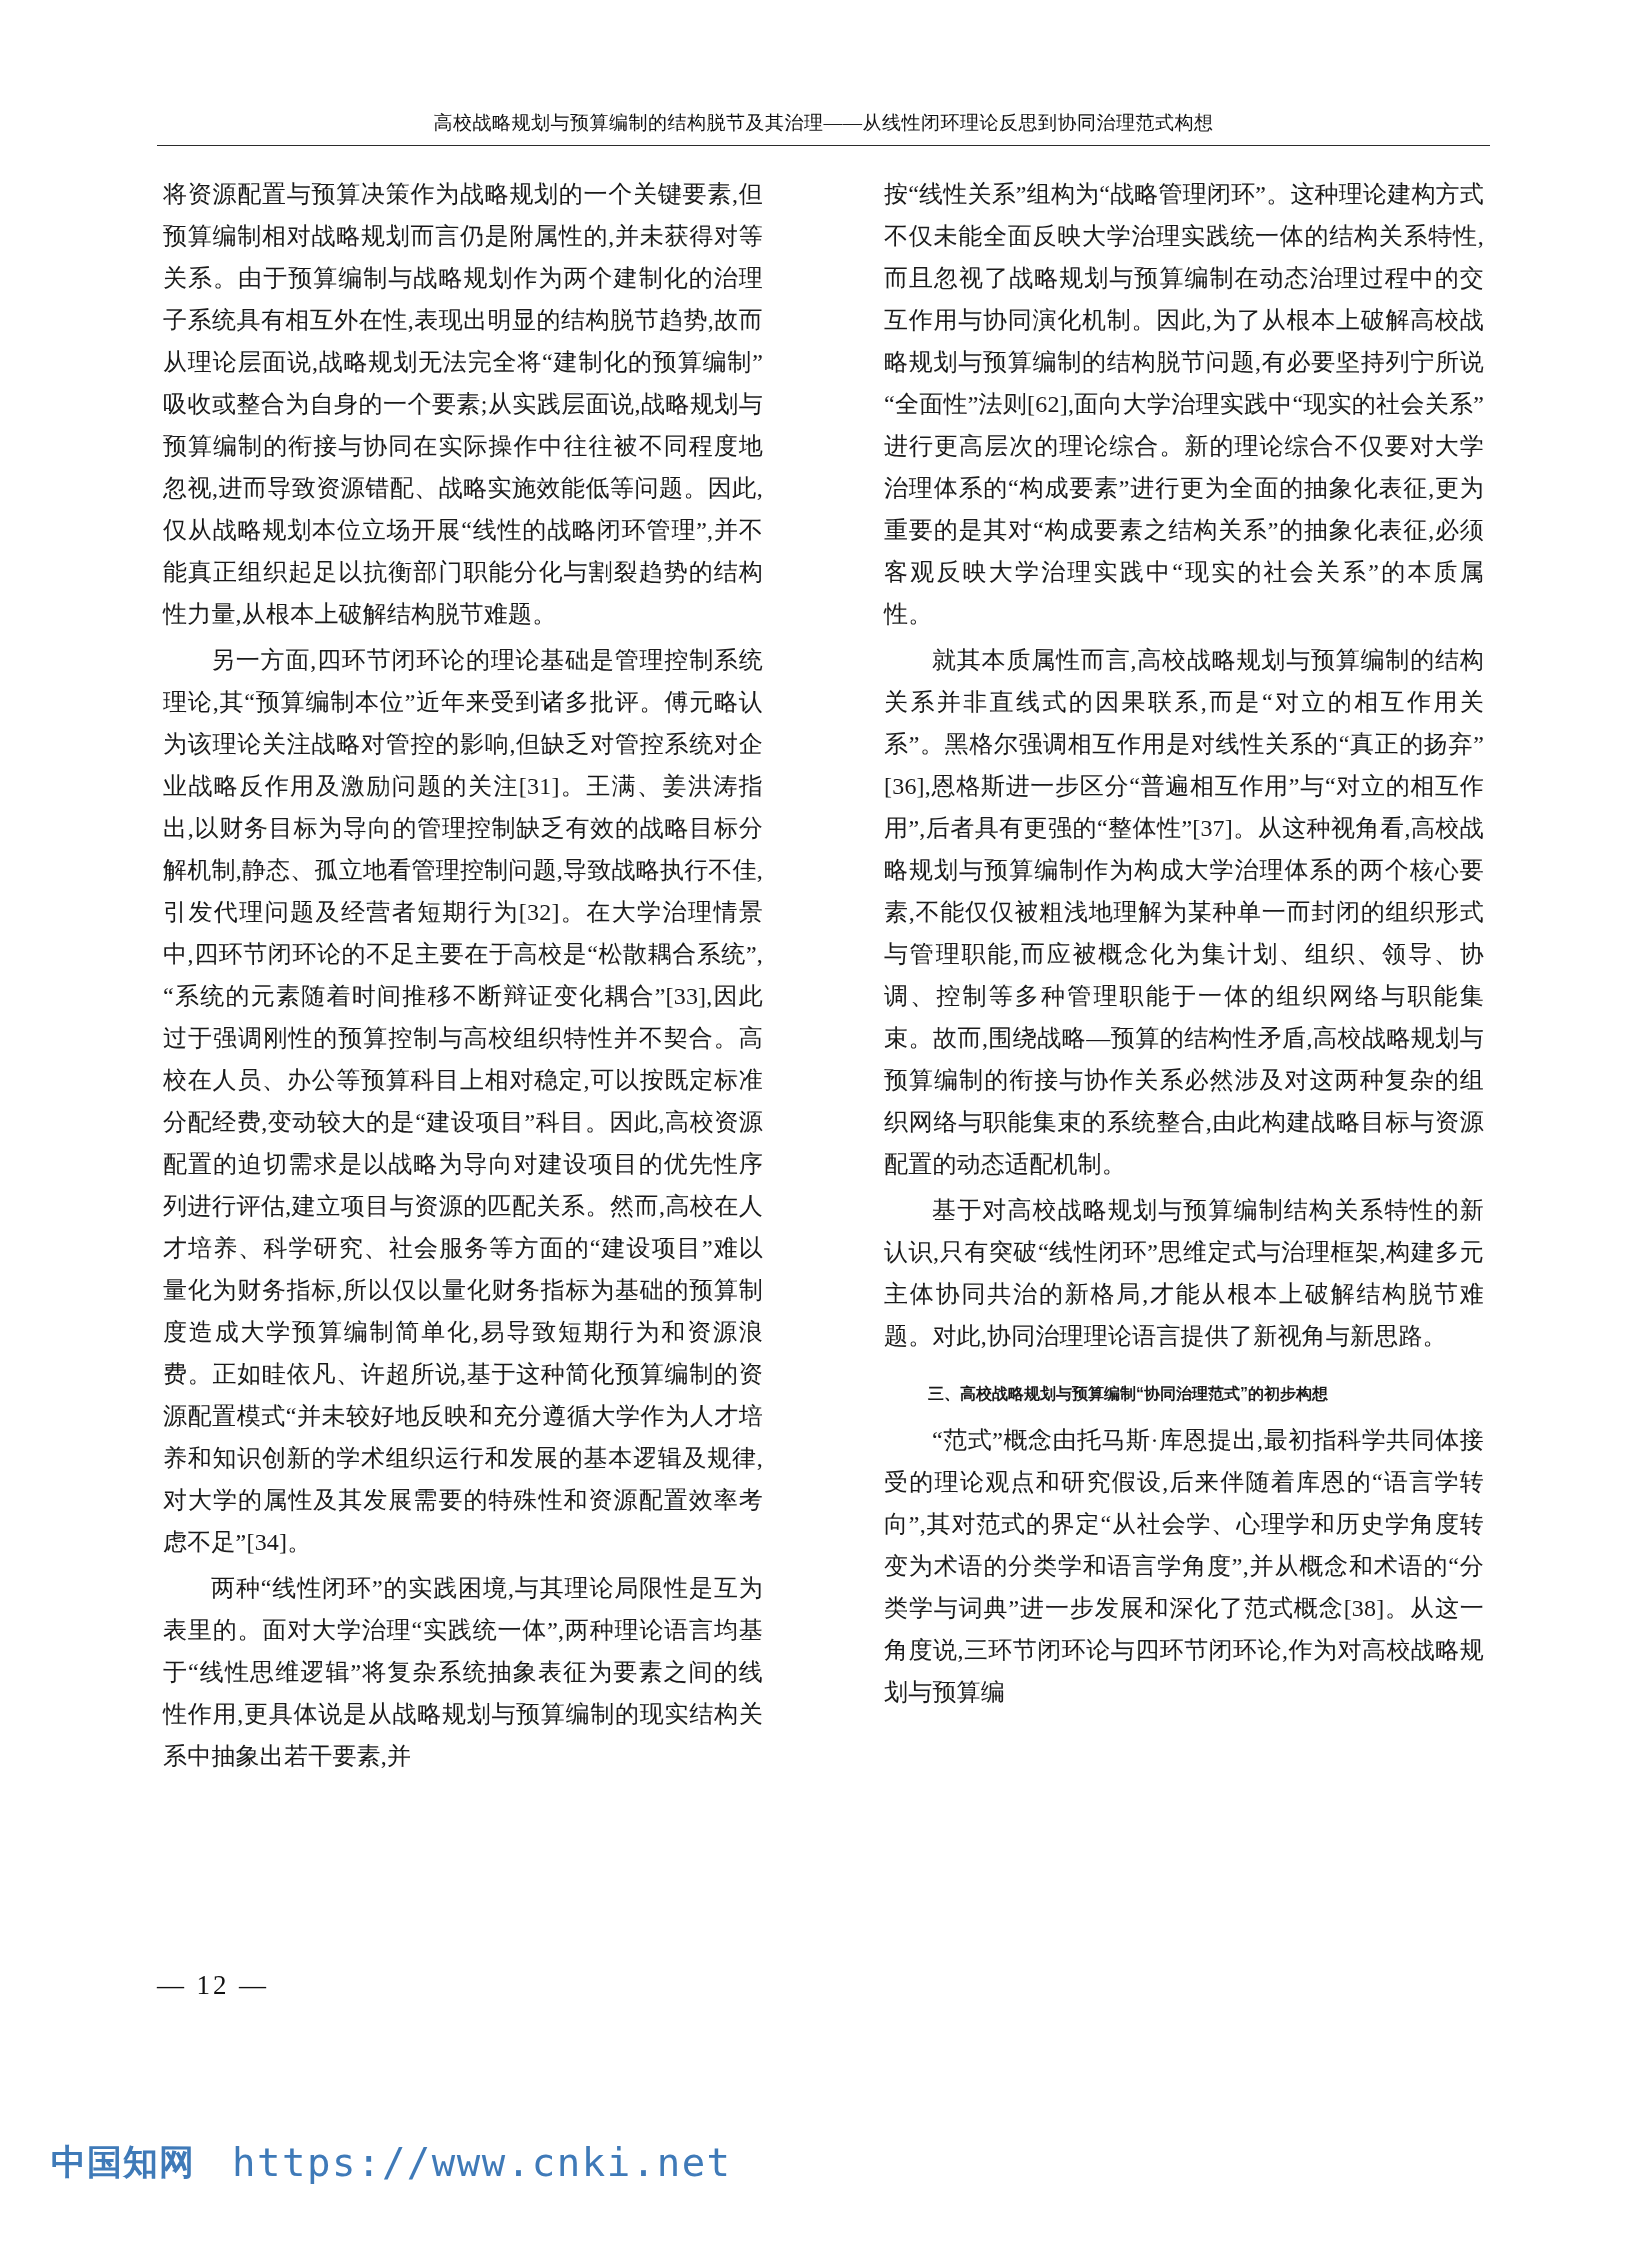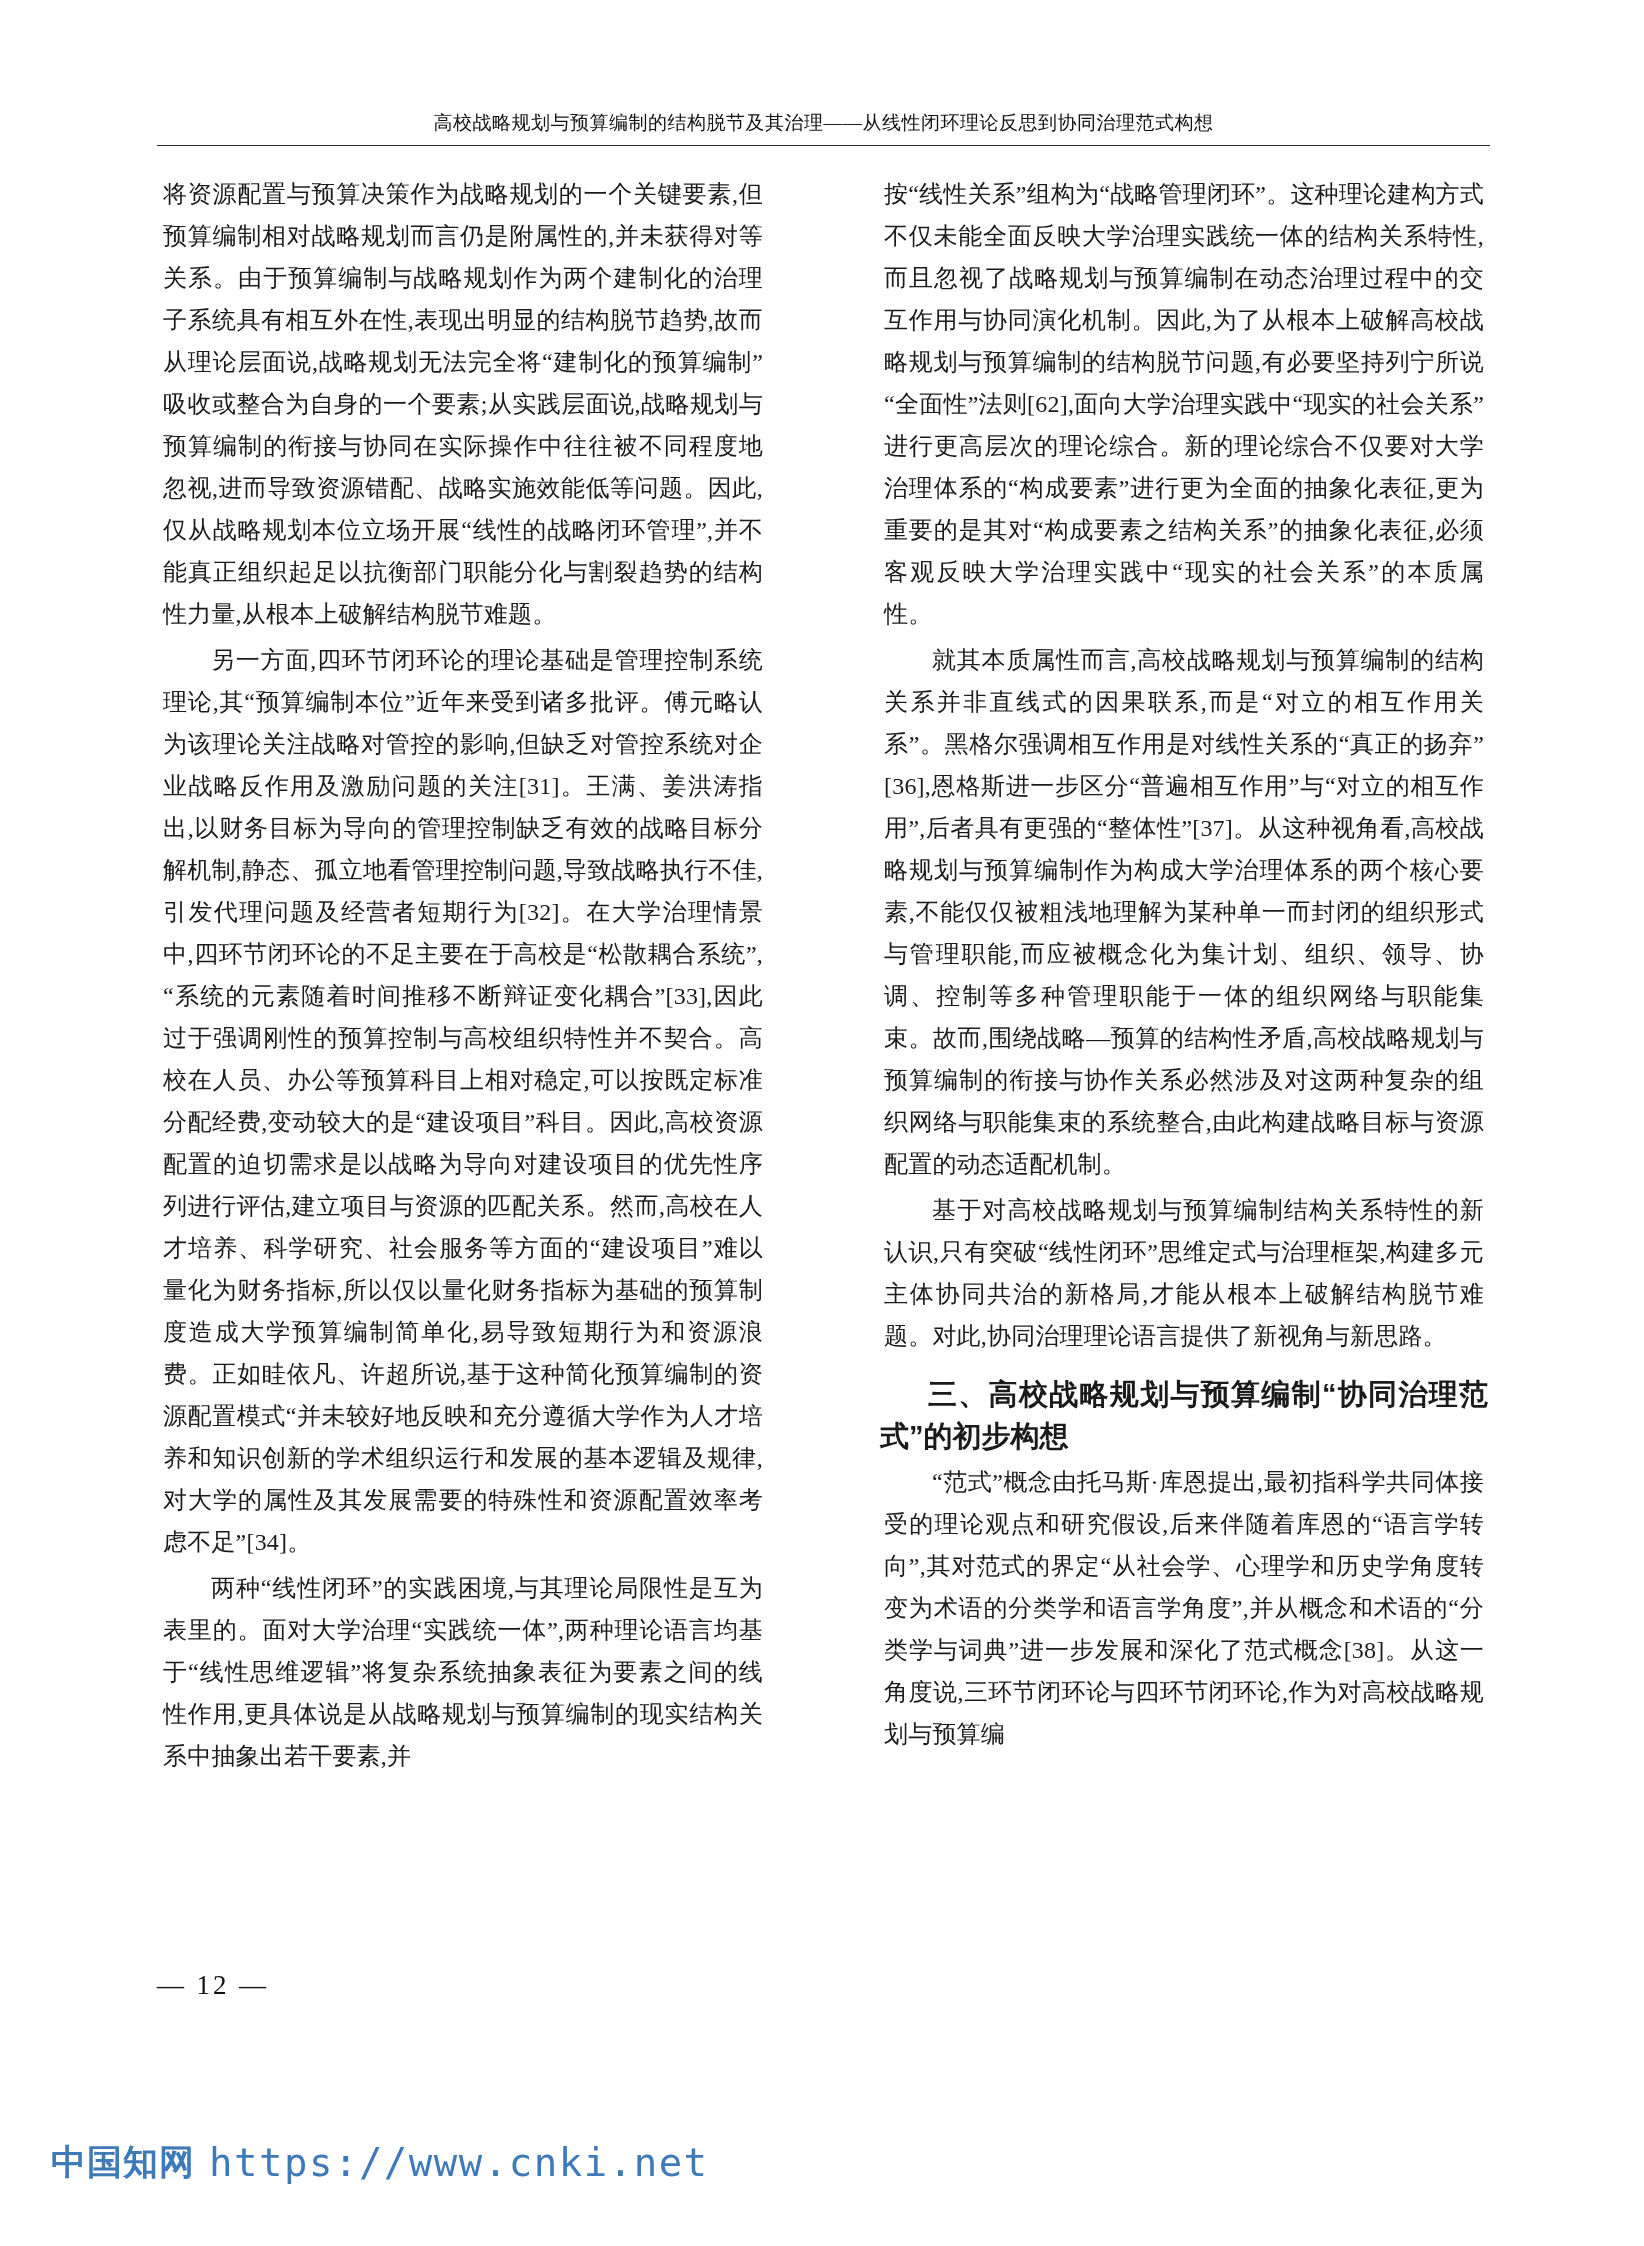--- a/index.html
+++ b/index.html
@@ -68,21 +68,21 @@
     text-align: justify;
     text-justify: inter-ideograph;
     text-indent: 0;
     letter-spacing: 0.2px;
     font-family: "Liberation Serif", "DejaVu Serif", serif;
   }
   p.indent { text-indent: 48px; }
 
   h3.section {
     margin: 15.7px 0 0 0;
-    font-size: 29px;
+    font-size: 16px;
     line-height: 42px;
     font-weight: bold;
     text-indent: 48px;
     text-align: justify;
     font-family: "Liberation Sans", "DejaVu Sans", sans-serif;
   }
 
   
   .folio {
     position: absolute;
@@ -95,21 +95,21 @@
     font-family: "Liberation Serif", "DejaVu Serif", serif;
   }
 
   
   .watermark {
     position: absolute;
     left: 51px;
     top: 2139px;
     display: flex;
     align-items: center;
-    gap: 14px;
+    gap: 37px;
   }
   .wm-logo {
     font-size: 35px;
     color: #2f6fb2;
     letter-spacing: 1px;
     font-family: "DejaVu Sans", "Liberation Sans", sans-serif;
     font-weight: 600;
     opacity: 0.92;
   }
   .wm-url {

